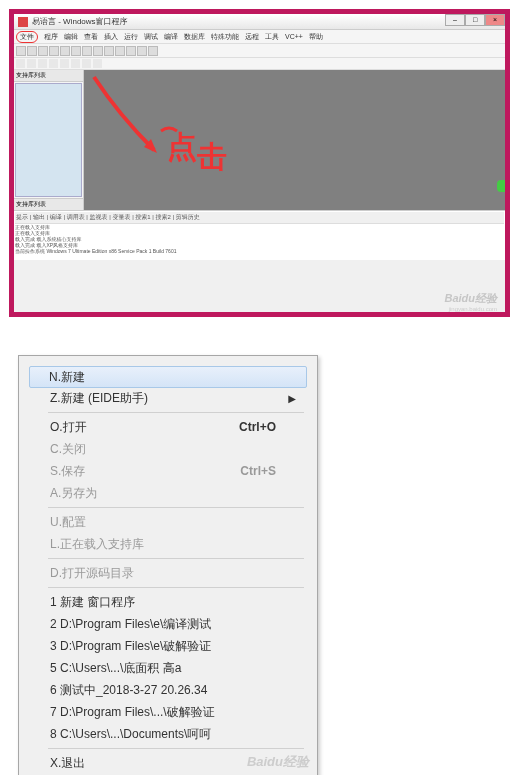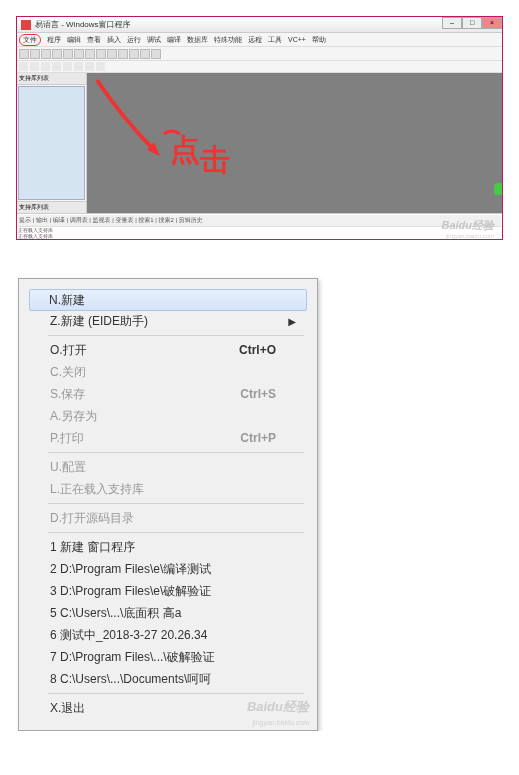--- a/index.html
+++ b/index.html
@@ -1,19 +1,19 @@
 <!DOCTYPE html>
 <html><head>
   <meta charset="utf-8">
   <style>
     * { margin: 0; padding: 0; box-sizing: border-box; }
     body { font-family: "Microsoft YaHei", "SimSun", Arial, sans-serif; font-size: 12px; background: #fff; width: 519px; }
     
     
-    .app-window { border: 1px solid #be185d; background: #f0f0f0; margin: 16px; height: 224px; position: relative; overflow: hidden; }
+    .app-window { border: 5px solid #be185d; background: #f0f0f0; margin: 9px; height: 308px; position: relative; overflow: hidden; }
     .titlebar { height: 16px; background: linear-gradient(#fff,#e8e8e8); border-bottom: 1px solid #ccc; display: flex; align-items: center; padding: 0 4px; position: relative; }
     .titlebar-icon { width: 10px; height: 10px; background: #d44; margin-right: 4px; }
     .titlebar-text { font-size: 8px; color: #333; }
     .win-controls { position: absolute; right: 0; top: 0; display: flex; }
     .win-btn { width: 20px; height: 12px; border: 1px solid #aaa; background: #eee; font-size: 7px; text-align: center; line-height: 10px; }
     .win-btn.close { background: #e88; }
     
     .menubar { height: 14px; background: #f5f5f5; border-bottom: 1px solid #ddd; display: flex; padding: 0 2px; font-size: 7px; align-items: center; gap: 6px; color: #333; }
     .menubar span { cursor: default; }
     
@@ -161,24 +161,20 @@
   <div class="menu-item disabled">
     <span>C.关闭</span>
   </div>
   <div class="menu-item disabled">
     <span>S.保存</span>
     <span class="shortcut">Ctrl+S</span>
   </div>
   <div class="menu-item disabled">
     <span>A.另存为</span>
   </div>
-  <div class="menu-item disabled">
-    <span>P.打印</span>
-    <span class="shortcut">Ctrl+P</span>
-  </div>
   <div class="menu-sep"></div>
   <div class="menu-item disabled">
     <span>U.配置</span>
   </div>
   <div class="menu-item disabled">
     <span>L.正在载入支持库</span>
   </div>
   <div class="menu-sep"></div>
   <div class="menu-item disabled">
     <span>D.打开源码目录</span>

